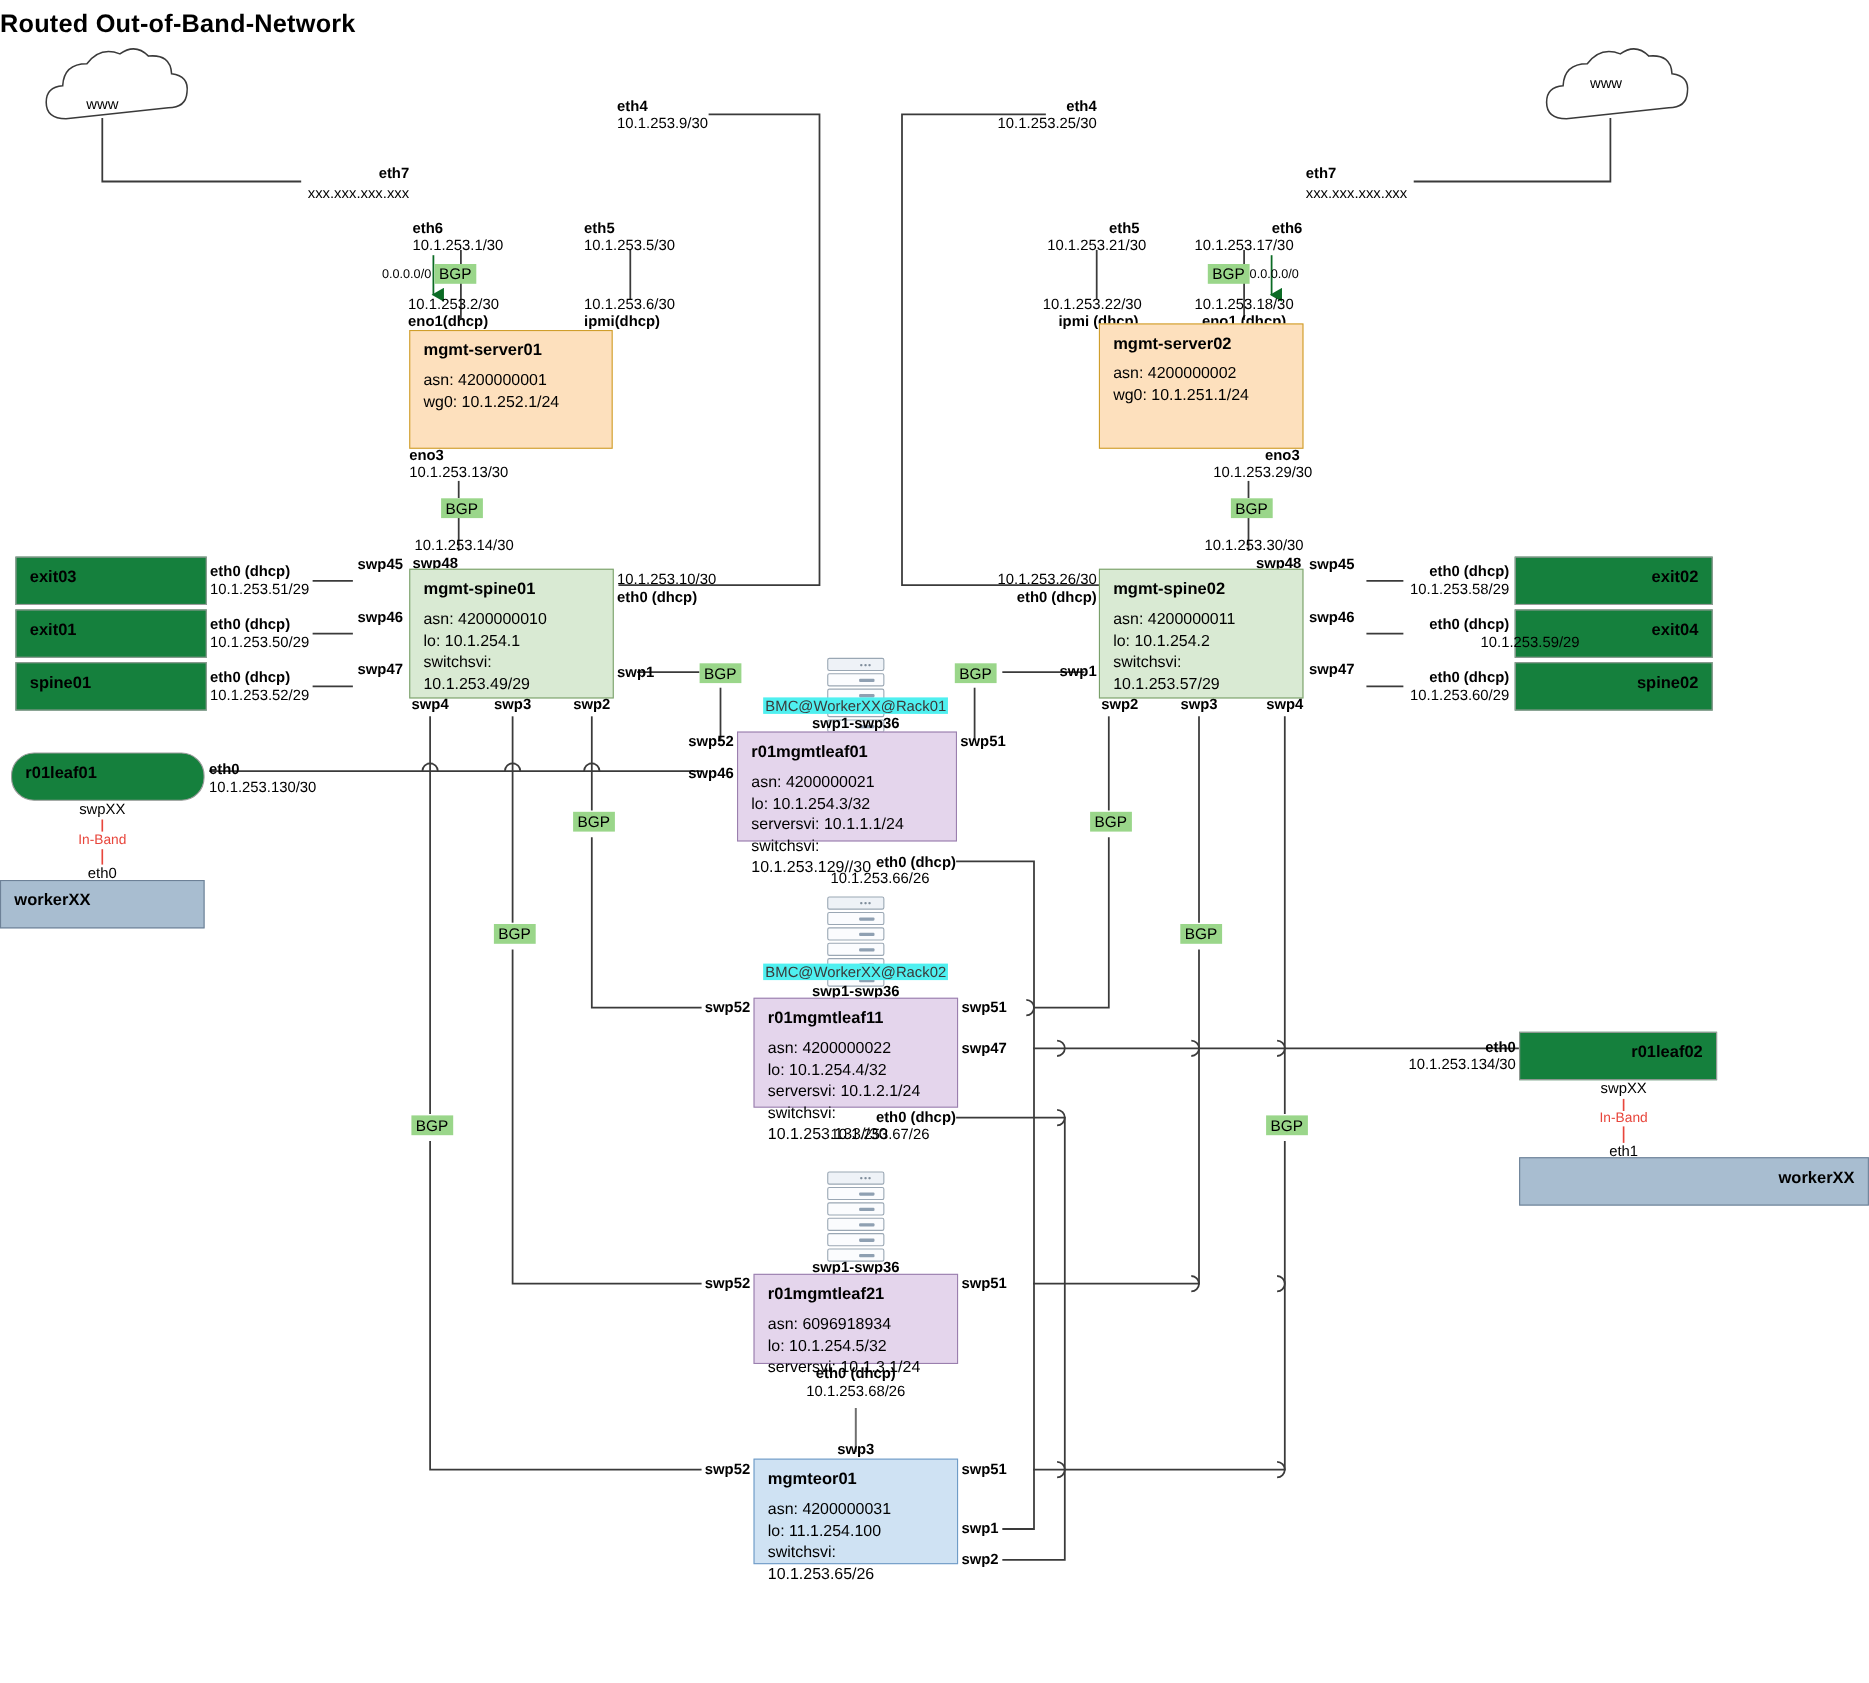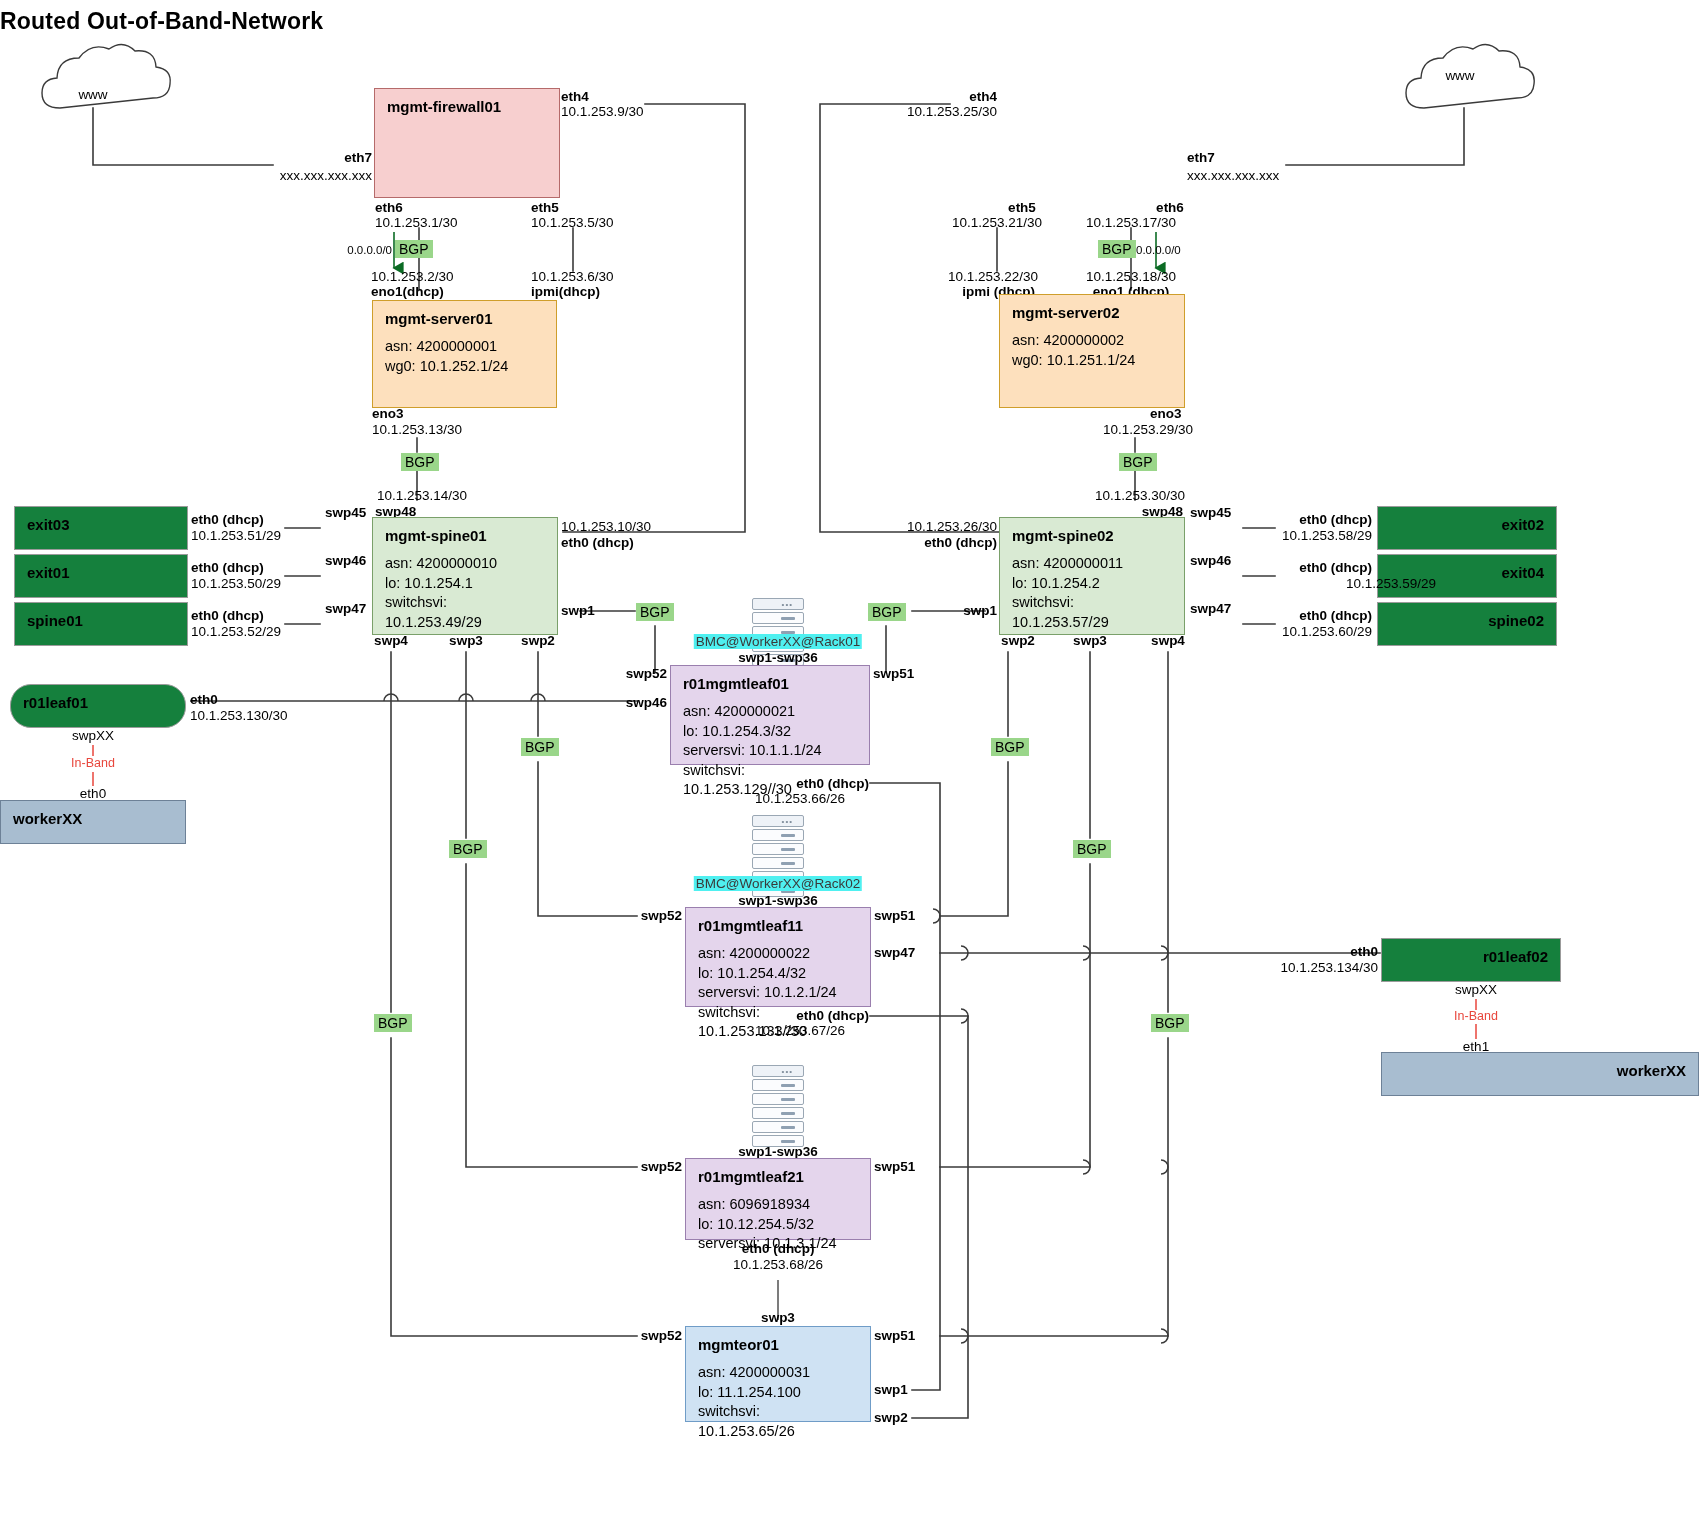--- a/index.html
+++ b/index.html
@@ -156,23 +156,20 @@
     </defs>
 
     <g stroke="#e8463c" stroke-width="1.5" fill="none">
       <path d="M93 745 L93 756"></path>
       <path d="M93 772 L93 786"></path>
       <path d="M1476 999 L1476 1010"></path>
       <path d="M1476 1024 L1476 1039"></path>
     </g>
   </svg>
 
-  <div class="node fw" style="left:374px;top:88px;width:186px;height:110px;">
-    <div class="nname">mgmt-firewall01</div>
-  </div>
   <div class="lbl b" style="left:561px;top:89px;">eth4</div>
   <div class="lbl" style="left:561px;top:104px;">10.1.253.9/30</div>
   <div class="lbl b r" style="left:372px;top:150px;">eth7</div>
   <div class="lbl r" style="left:372px;top:168px;">xxx.xxx.xxx.xxx</div>
   <div class="lbl b" style="left:375px;top:200px;">eth6</div>
   <div class="lbl" style="left:375px;top:215px;">10.1.253.1/30</div>
   <div class="lbl b" style="left:531px;top:200px;">eth5</div>
   <div class="lbl" style="left:531px;top:215px;">10.1.253.5/30</div>
 
   <div class="lbl b r" style="left:997px;top:89px;">eth4</div>
@@ -421,21 +418,21 @@
     <div class="u">
         <span class="dash"></span>
       </div>
   </div>
   <div class="bmc" style="left:778px;top:1128px;margin-top:31px;">BMC@WorkerXX@Rack03</div>
   <div class="lbl b c" style="left:778px;top:1144px;">swp1-swp36</div>
   <div class="node leaf" style="left:685px;top:1158px;width:186px;height:82px;">
     <div class="nname">r01mgmtleaf21</div>
     <div class="nbody">
       <div>asn: 6096918934</div>
-      <div>lo: 10.12.254.5/32</div>
+      <div>lo: 10.1.254.5/32</div>
       <div>serversvi: 10.1.3.1/24</div>
     </div>
   </div>
   <div class="lbl b r" style="left:682px;top:1159px;">swp52</div>
   <div class="lbl b" style="left:874px;top:1159px;">swp51</div>
   <div class="lbl b c" style="left:778px;top:1241px;">eth0 (dhcp)</div>
   <div class="lbl c" style="left:778px;top:1257px;">10.1.253.68/26</div>
 
   <div class="lbl b c" style="left:778px;top:1310px;">swp3</div>
   <div class="node eor" style="left:685px;top:1326px;width:186px;height:96px;">

